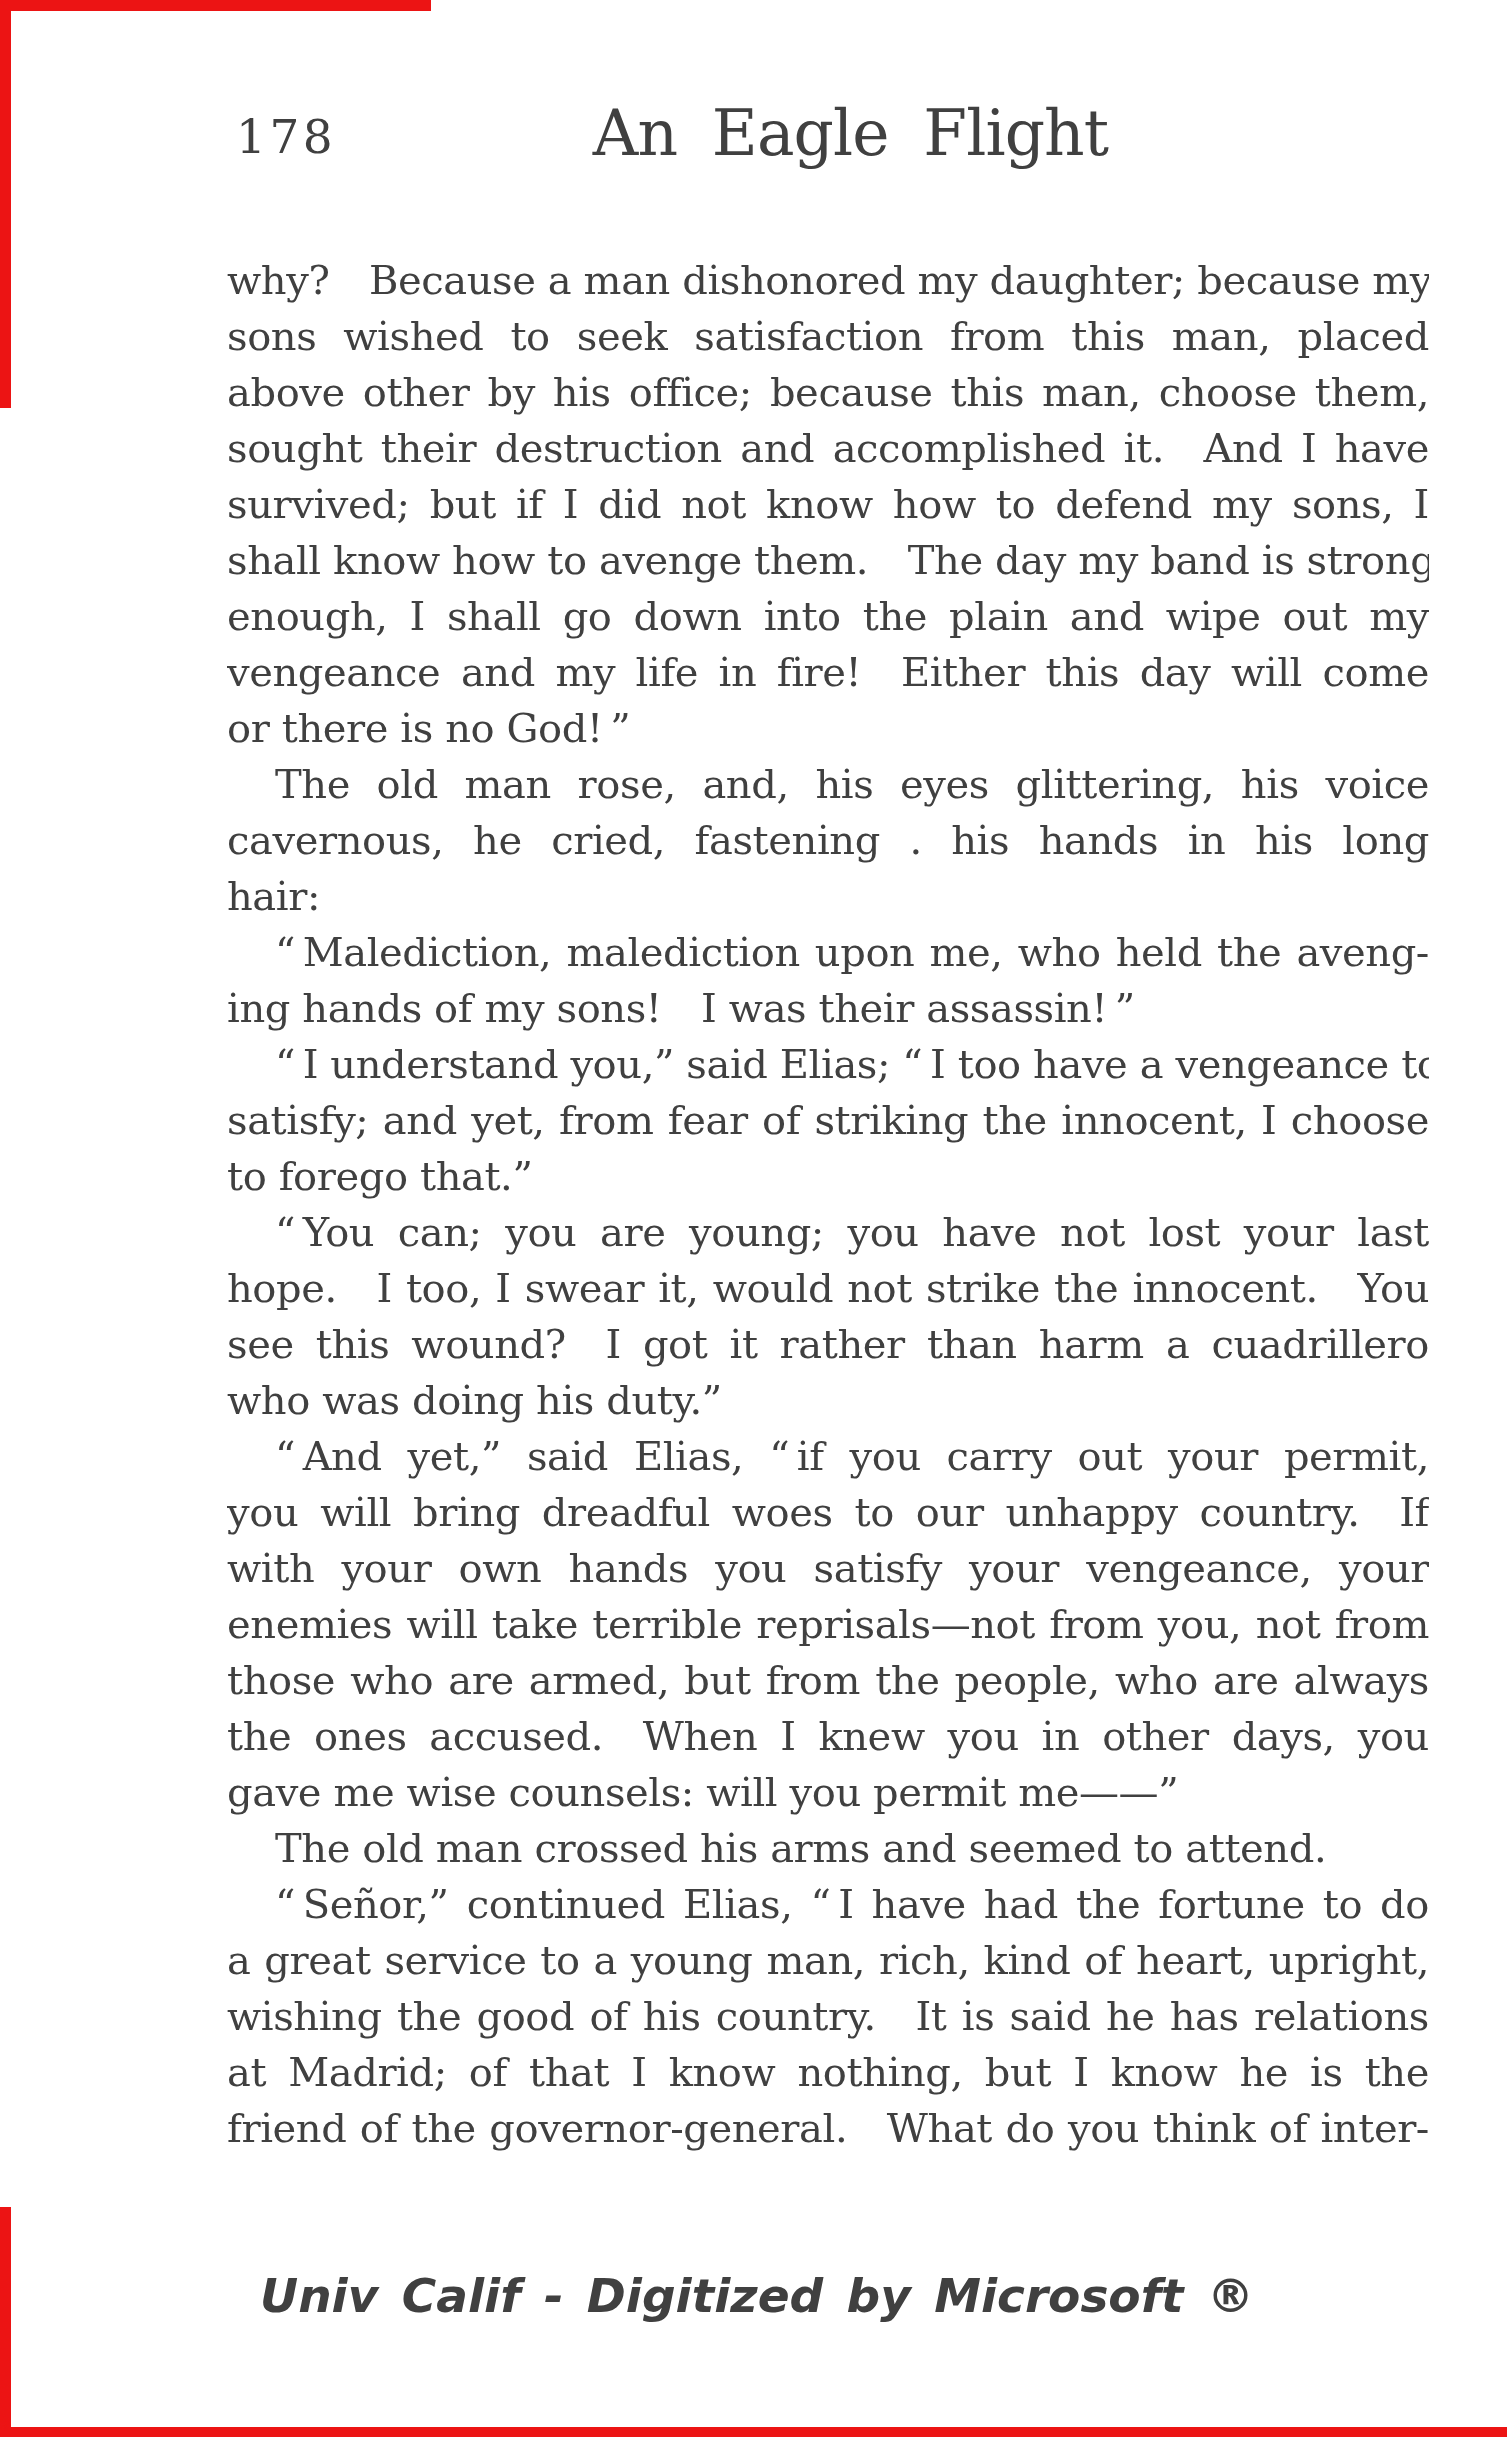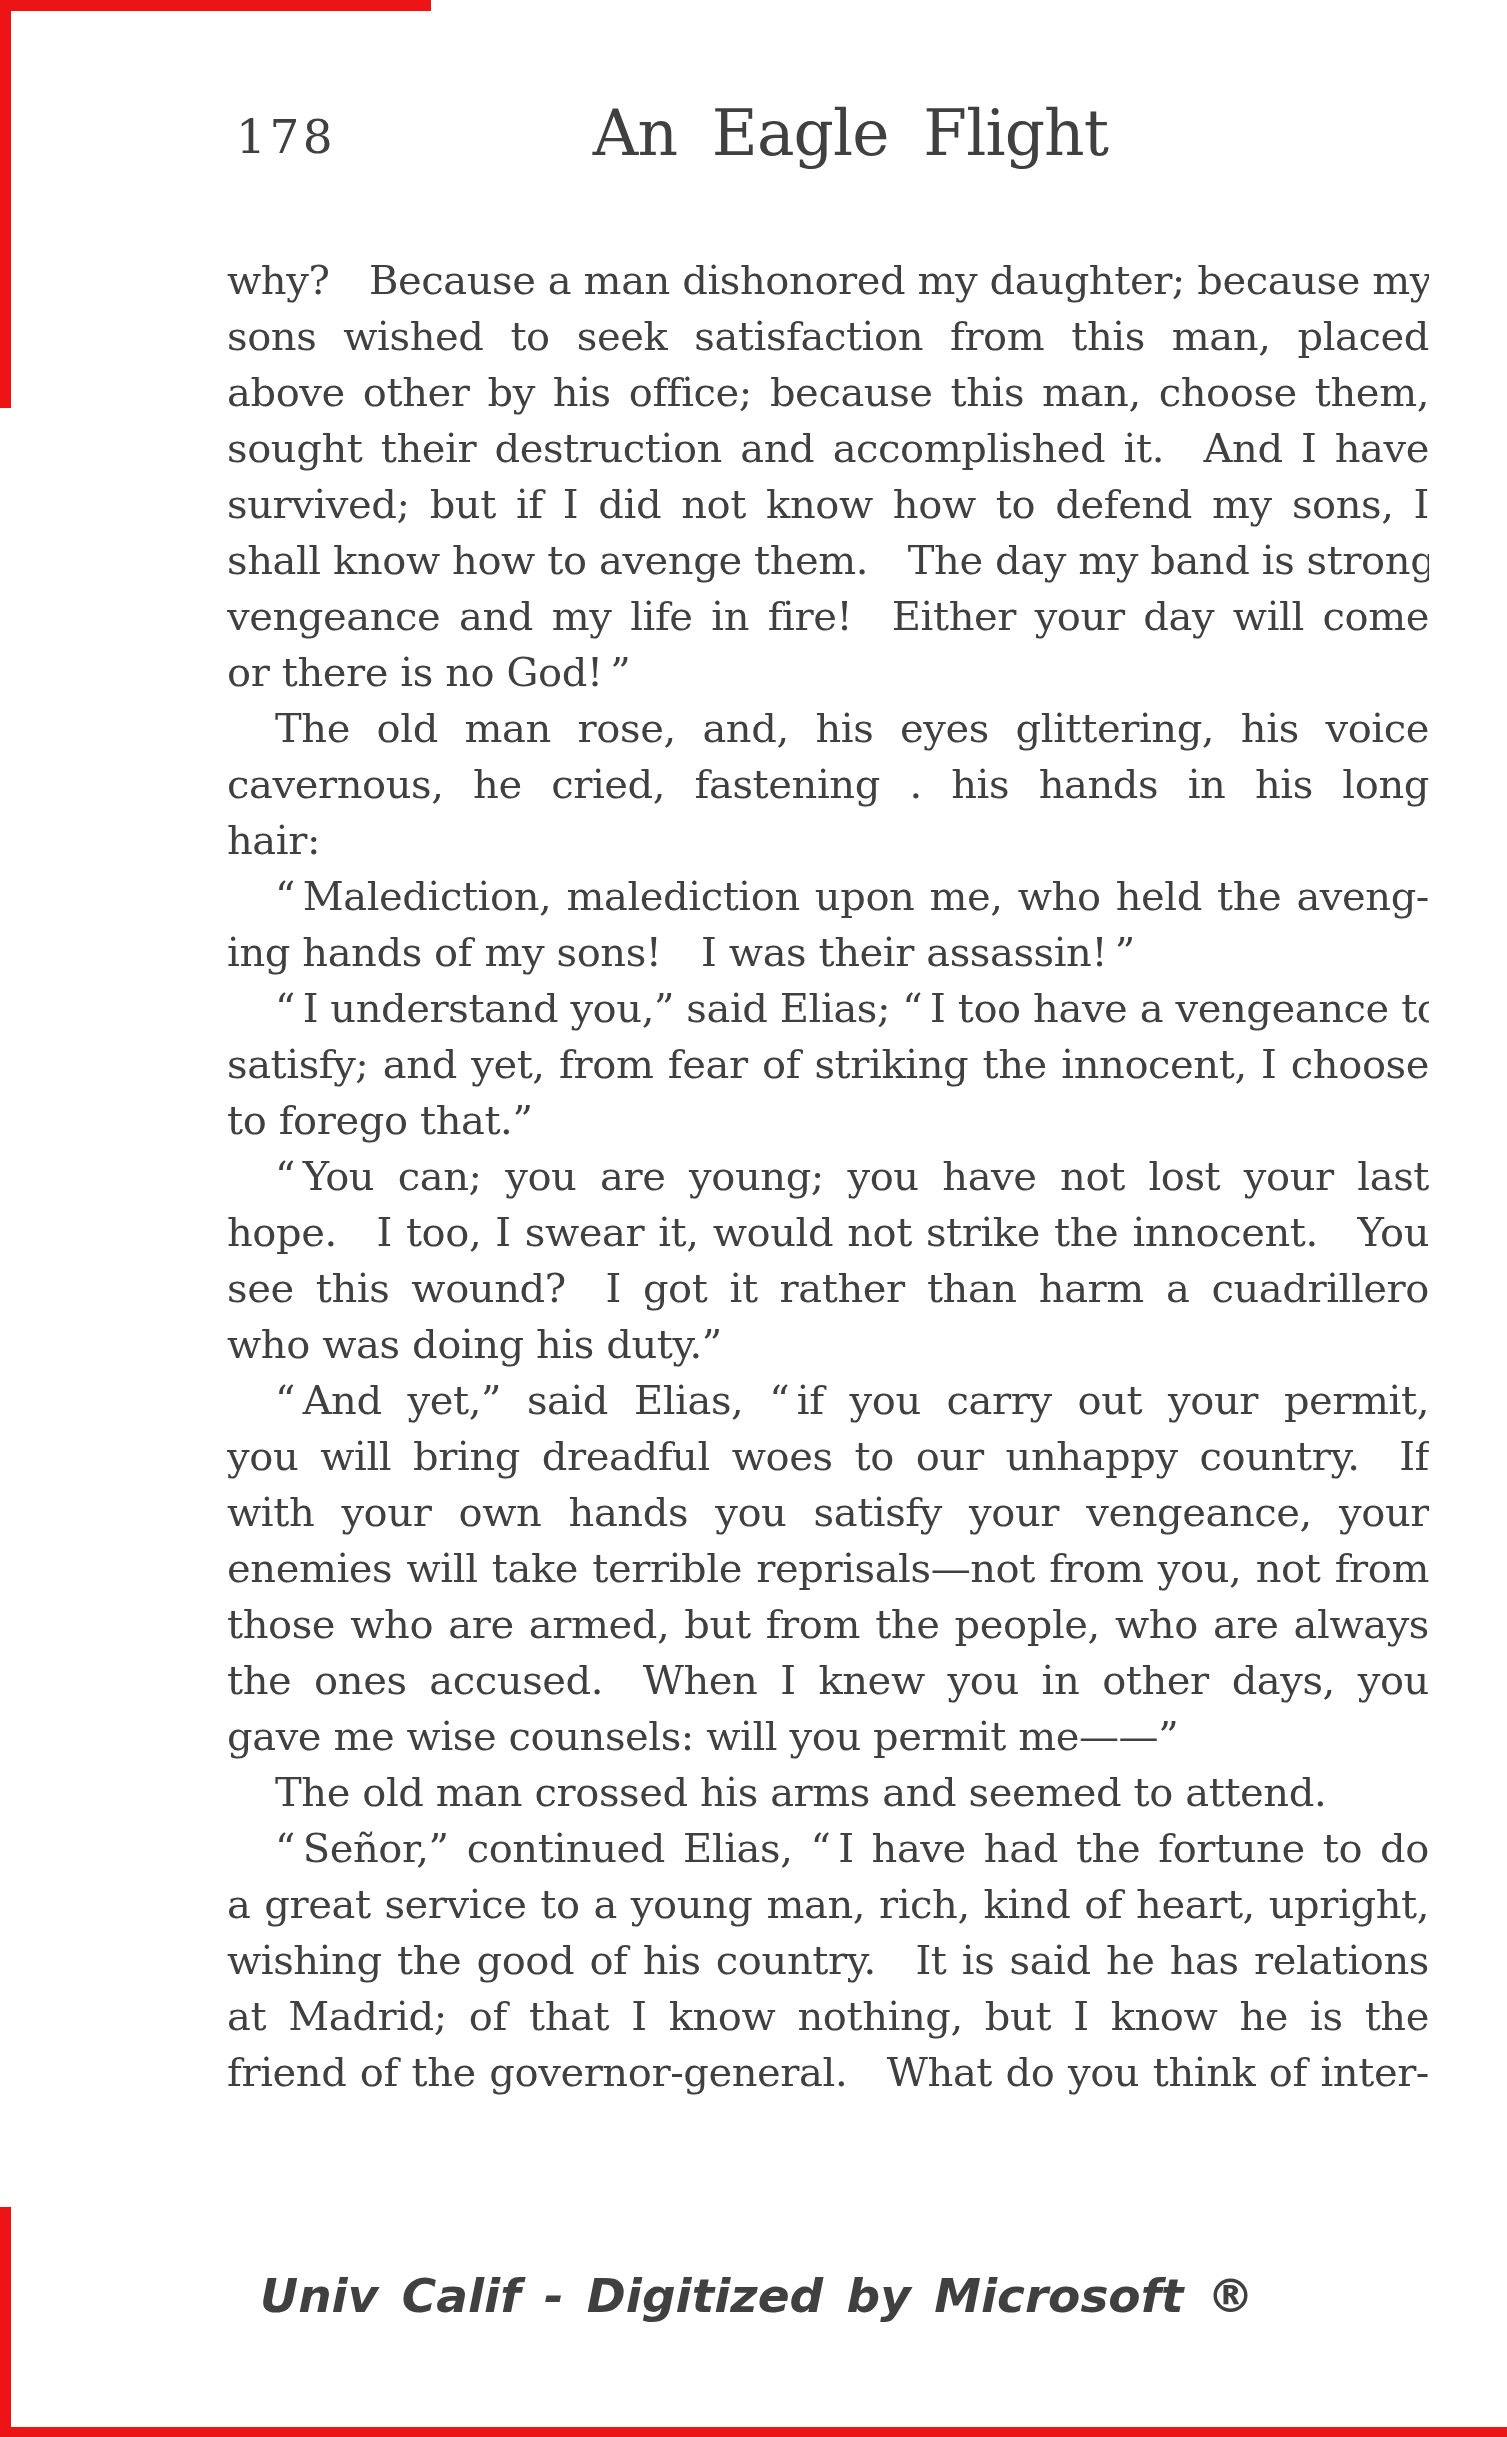--- a/index.html
+++ b/index.html
@@ -60,21 +60,22 @@
   <div class="pagenum">178</div>
   <div class="running-title">An Eagle Flight</div>
 
   <div class="body-block">
     <div class="ln">why? Because a man dishonored my daughter; because my</div>
     <div class="ln">sons wished to seek satisfaction from this man, placed</div>
     <div class="ln">above other by his office; because this man, choose them,</div>
     <div class="ln">sought their destruction and accomplished it. And I have</div>
     <div class="ln">survived; but if I did not know how to defend my sons, I</div>
     <div class="ln">shall know how to avenge them. The day my band is strong</div>
-    <div class="ln">vengeance and my life in fire! Either your day will come</div>
+    <div class="ln">enough, I shall go down into the plain and wipe out my</div>
+    <div class="ln">vengeance and my life in fire! Either this day will come</div>
     <div class="ln e">or there is no God! ”</div>
     <div class="ln i">The old man rose, and, his eyes glittering, his voice</div>
     <div class="ln">cavernous, he cried, fastening . his hands in his long</div>
     <div class="ln e">hair:</div>
     <div class="ln i">“ Malediction, malediction upon me, who held the aveng-</div>
     <div class="ln e">ing hands of my sons! I was their assassin! ”</div>
     <div class="ln i">“ I understand you,” said Elias; “ I too have a vengeance to</div>
     <div class="ln">satisfy; and yet, from fear of striking the innocent, I choose</div>
     <div class="ln e">to forego that.”</div>
     <div class="ln i">“ You can; you are young; you have not lost your last</div>

